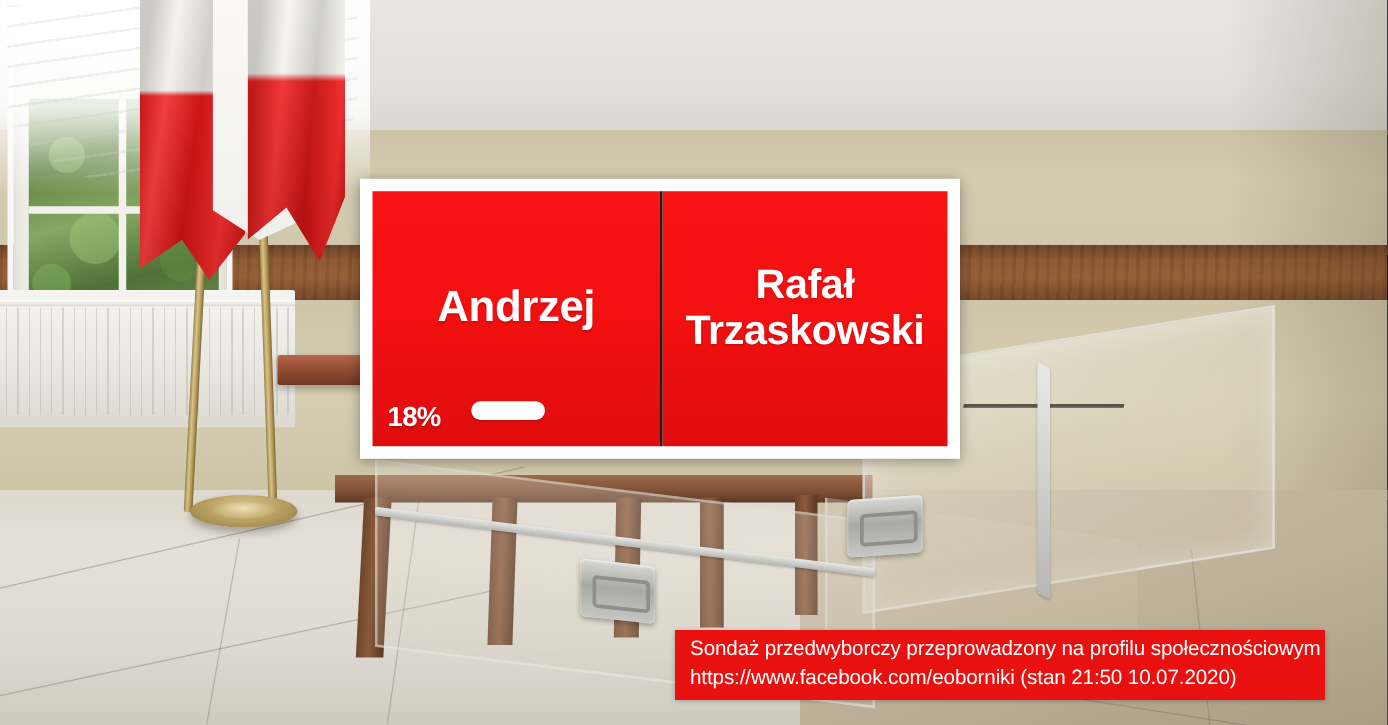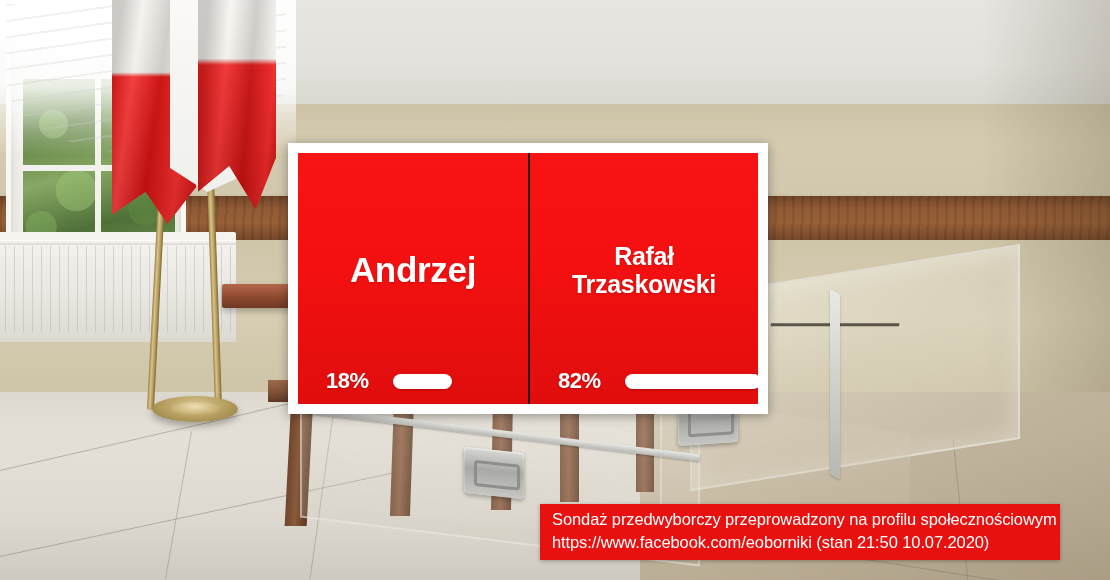--- a/index.html
+++ b/index.html
@@ -225,21 +225,21 @@
   }
   .edge-rail {
     position:absolute; background:linear-gradient(180deg,#e8e8e5,#b7b7b3);
     border-radius:2px; box-shadow:0 1px 2px rgba(0,0,0,.25);
   }
 
   
   #poll-card {
     position:absolute;
     left:288px; top:143px;
-    width:480px; height:271px;
+    width:480px; height:224px;
     background:#ffffff;
     padding:10px;
     box-shadow:0 2px 10px rgba(0,0,0,.35);
   }
   .poll-inner {
     position:relative;
     width:100%; height:100%;
     display:flex;
   }
   .poll-col {
@@ -258,27 +258,26 @@
     color:#ffffff;
     font-weight:bold;
     font-size:35px;
     line-height:1.12;
     text-align:center;
     letter-spacing:-.3px;
     text-shadow:0 1px 2px rgba(0,0,0,.18);
     margin-top:-18px;
     padding:0 6px;
   }
-  .cand-name.small { font-size:25px; }
+  .cand-name.small { font-size:33px; }
 
   .result-row {
     position:absolute;
-    left:28px; bottom:10px;
+    left:12px; bottom:10px;
     display:flex;
-    align-items:center;
     gap:24px;
   }
   .pct {
     color:#ffffff;
     font-weight:bold;
     font-size:22px;
     letter-spacing:-.5px;
     text-shadow:0 1px 2px rgba(0,0,0,.22);
   }
   .bar-track {
@@ -381,26 +380,20 @@
             <span class="bar-fill" id="bar-0" style="width: 59.6px; display: inline-block;"></span>
           </span>
         </div>
       </div>
 
       <div class="poll-col">
         <div class="cand-name small">
           <div>Rafał</div>
           <div>Trzaskowski</div>
         </div>
-        <div class="result-row">
-          <span class="pct">82%</span>
-          <span class="bar-track">
-            <span class="bar-fill" id="bar-1" style="width: 136.4px; display: inline-block;"></span>
-          </span>
-        </div>
       </div>
 
     </div>
   </div>
 
   <div id="caption">
     <div class="cap-line">Sondaż przedwyborczy przeprowadzony na profilu społecznościowym</div>
     <div class="cap-line">https://www.facebook.com/eoborniki (stan 21:50 10.07.2020)</div>
   </div>
 

